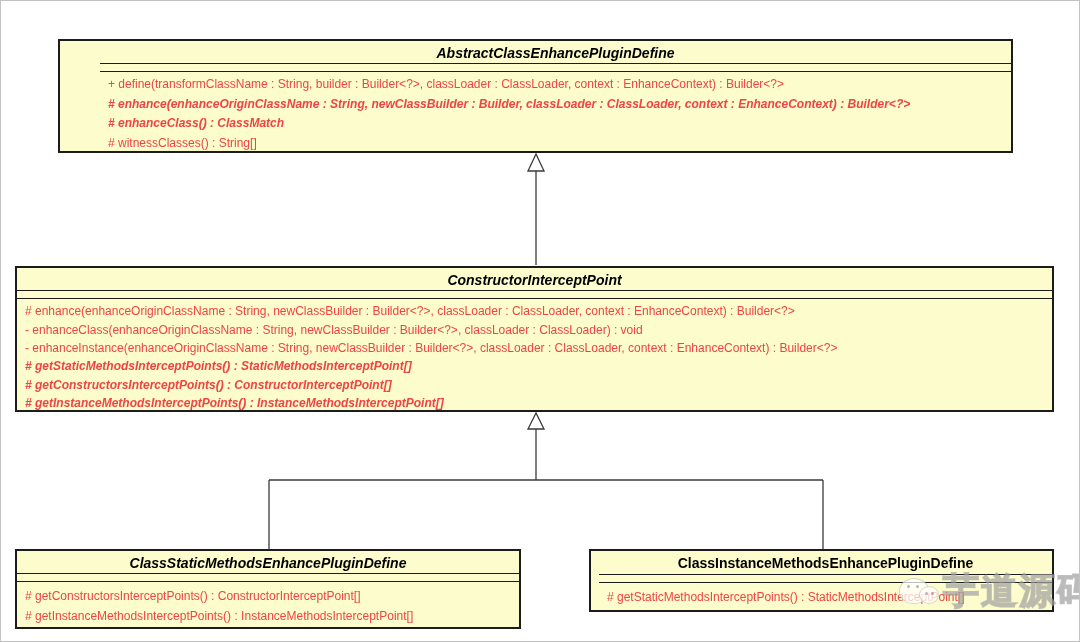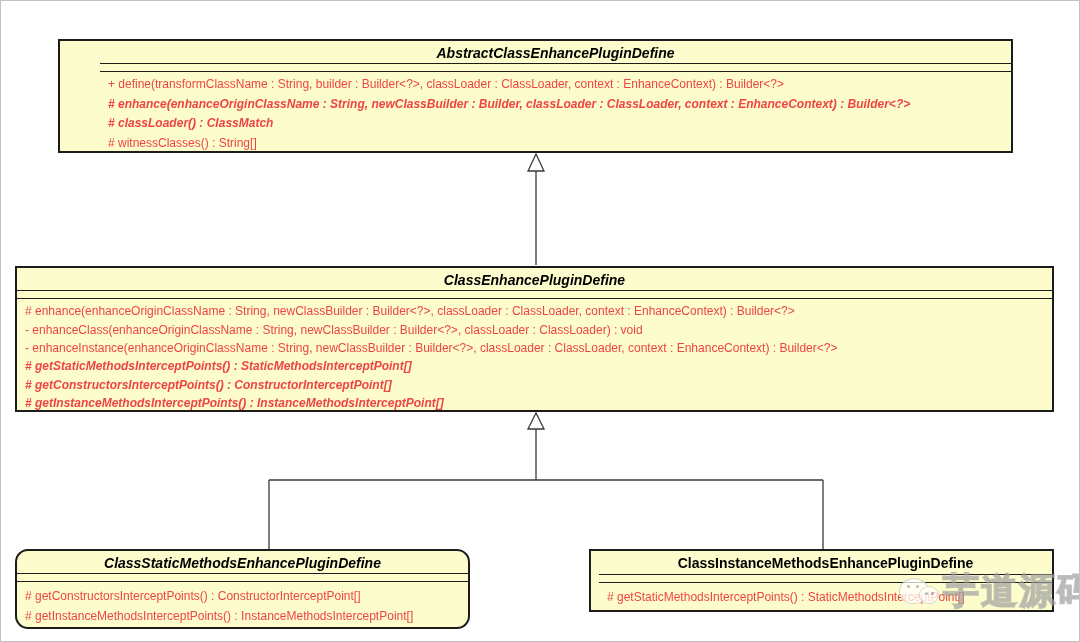--- a/index.html
+++ b/index.html
@@ -55,21 +55,21 @@
     color: #ef4444;
     white-space: nowrap;
     overflow: hidden;
   }
   .uml-class .m.it { font-style: italic; font-weight: bold; }
 
   #box-abstract      { left: 57px;  top: 38px;  width: 955px;  height: 114px; padding-left: 40px; }
   #box-abstract .m   { line-height: 19.5px; }
   #box-class         { left: 14px;  top: 265px; width: 1039px; height: 146px; }
   #box-class .m      { line-height: 18.3px; }
-  #box-static        { left: 14px;  top: 548px; width: 455px;  height: 80px; border-radius: 13px; }
+  #box-static        { left: 14px;  top: 548px; width: 506px;  height: 80px; }
   #box-static .m     { line-height: 19.5px; }
   #box-static .methods { padding-top: 5px; }
   #box-instance      { left: 588px; top: 548px; width: 465px;  height: 63px; padding-left: 8px; }
   #box-instance .m   { line-height: 19px; }
   #box-instance .methods { padding-top: 5px; }
 
   .watermark {
     position: absolute;
     left: 898px;
     top: 566px;
@@ -135,27 +135,27 @@
       <line x1="822" y1="479" x2="822" y2="548" stroke="#3a3a3a" stroke-width="1.3"></line>
     </g>
   </svg>
 
   <div class="uml-class" id="box-abstract">
     <div class="title it">AbstractClassEnhancePluginDefine</div>
     <div class="attrs"></div>
     <div class="methods">
       <div class="m">+ define(transformClassName : String, builder : Builder&lt;?&gt;, classLoader : ClassLoader, context : EnhanceContext) : Builder&lt;?&gt;</div>
       <div class="m it"># enhance(enhanceOriginClassName : String, newClassBuilder : Builder, classLoader : ClassLoader, context : EnhanceContext) : Builder&lt;?&gt;</div>
-      <div class="m it"># classLoader() : ClassMatch</div>
+      <div class="m it"># enhanceClass() : ClassMatch</div>
       <div class="m"># witnessClasses() : String[]</div>
     </div>
   </div>
 
   <div class="uml-class" id="box-class">
-    <div class="title it">ClassEnhancePluginDefine</div>
+    <div class="title it">ConstructorInterceptPoint</div>
     <div class="attrs"></div>
     <div class="methods">
       <div class="m"># enhance(enhanceOriginClassName : String, newClassBuilder : Builder&lt;?&gt;, classLoader : ClassLoader, context : EnhanceContext) : Builder&lt;?&gt;</div>
       <div class="m">- enhanceClass(enhanceOriginClassName : String, newClassBuilder : Builder&lt;?&gt;, classLoader : ClassLoader) : void</div>
       <div class="m">- enhanceInstance(enhanceOriginClassName : String, newClassBuilder : Builder&lt;?&gt;, classLoader : ClassLoader, context : EnhanceContext) : Builder&lt;?&gt;</div>
       <div class="m it"># getStaticMethodsInterceptPoints() : StaticMethodsInterceptPoint[]</div>
       <div class="m it"># getConstructorsInterceptPoints() : ConstructorInterceptPoint[]</div>
       <div class="m it"># getInstanceMethodsInterceptPoints() : InstanceMethodsInterceptPoint[]</div>
     </div>
   </div>

